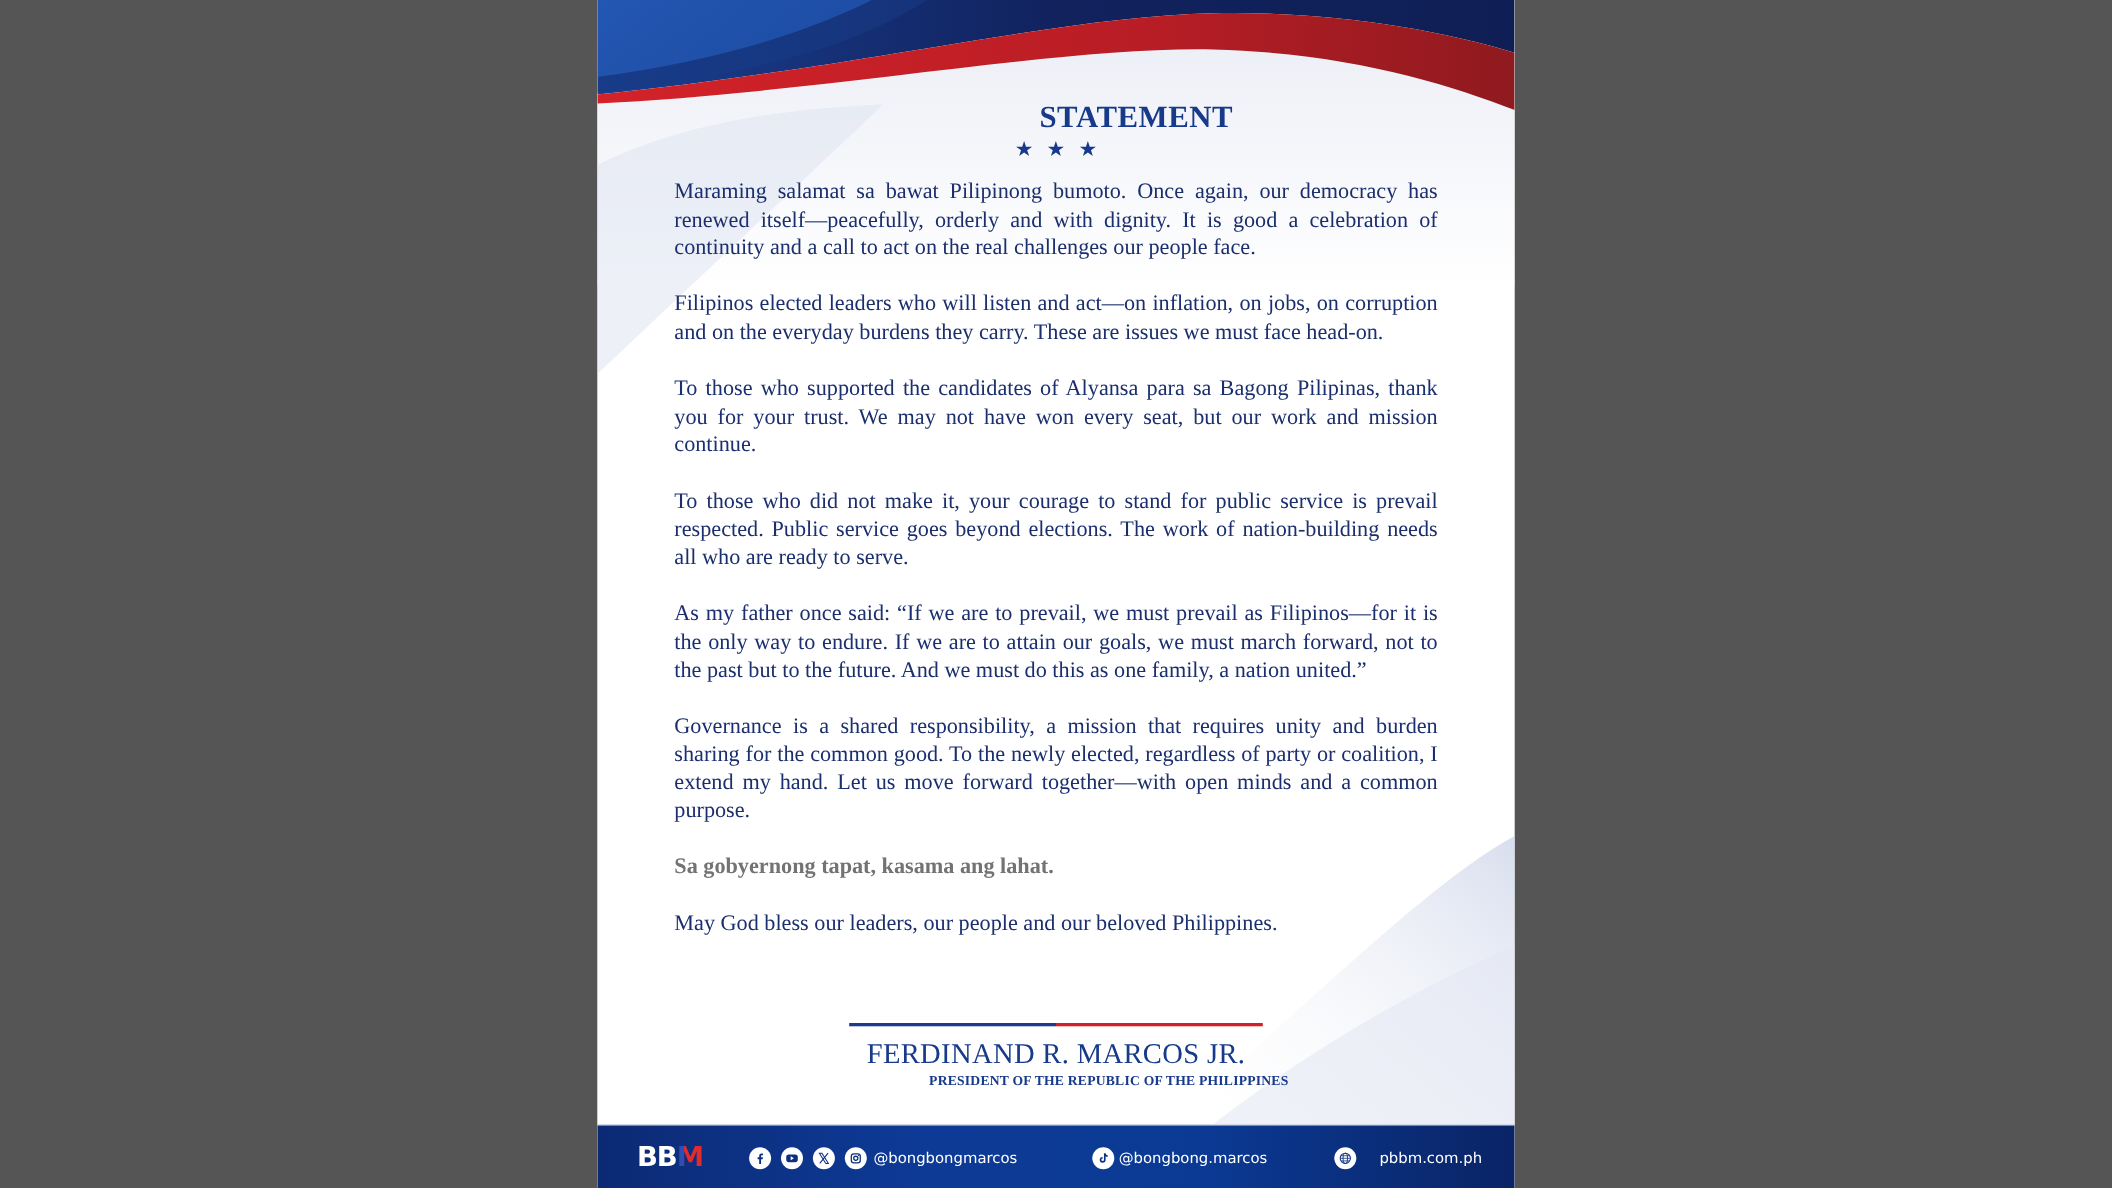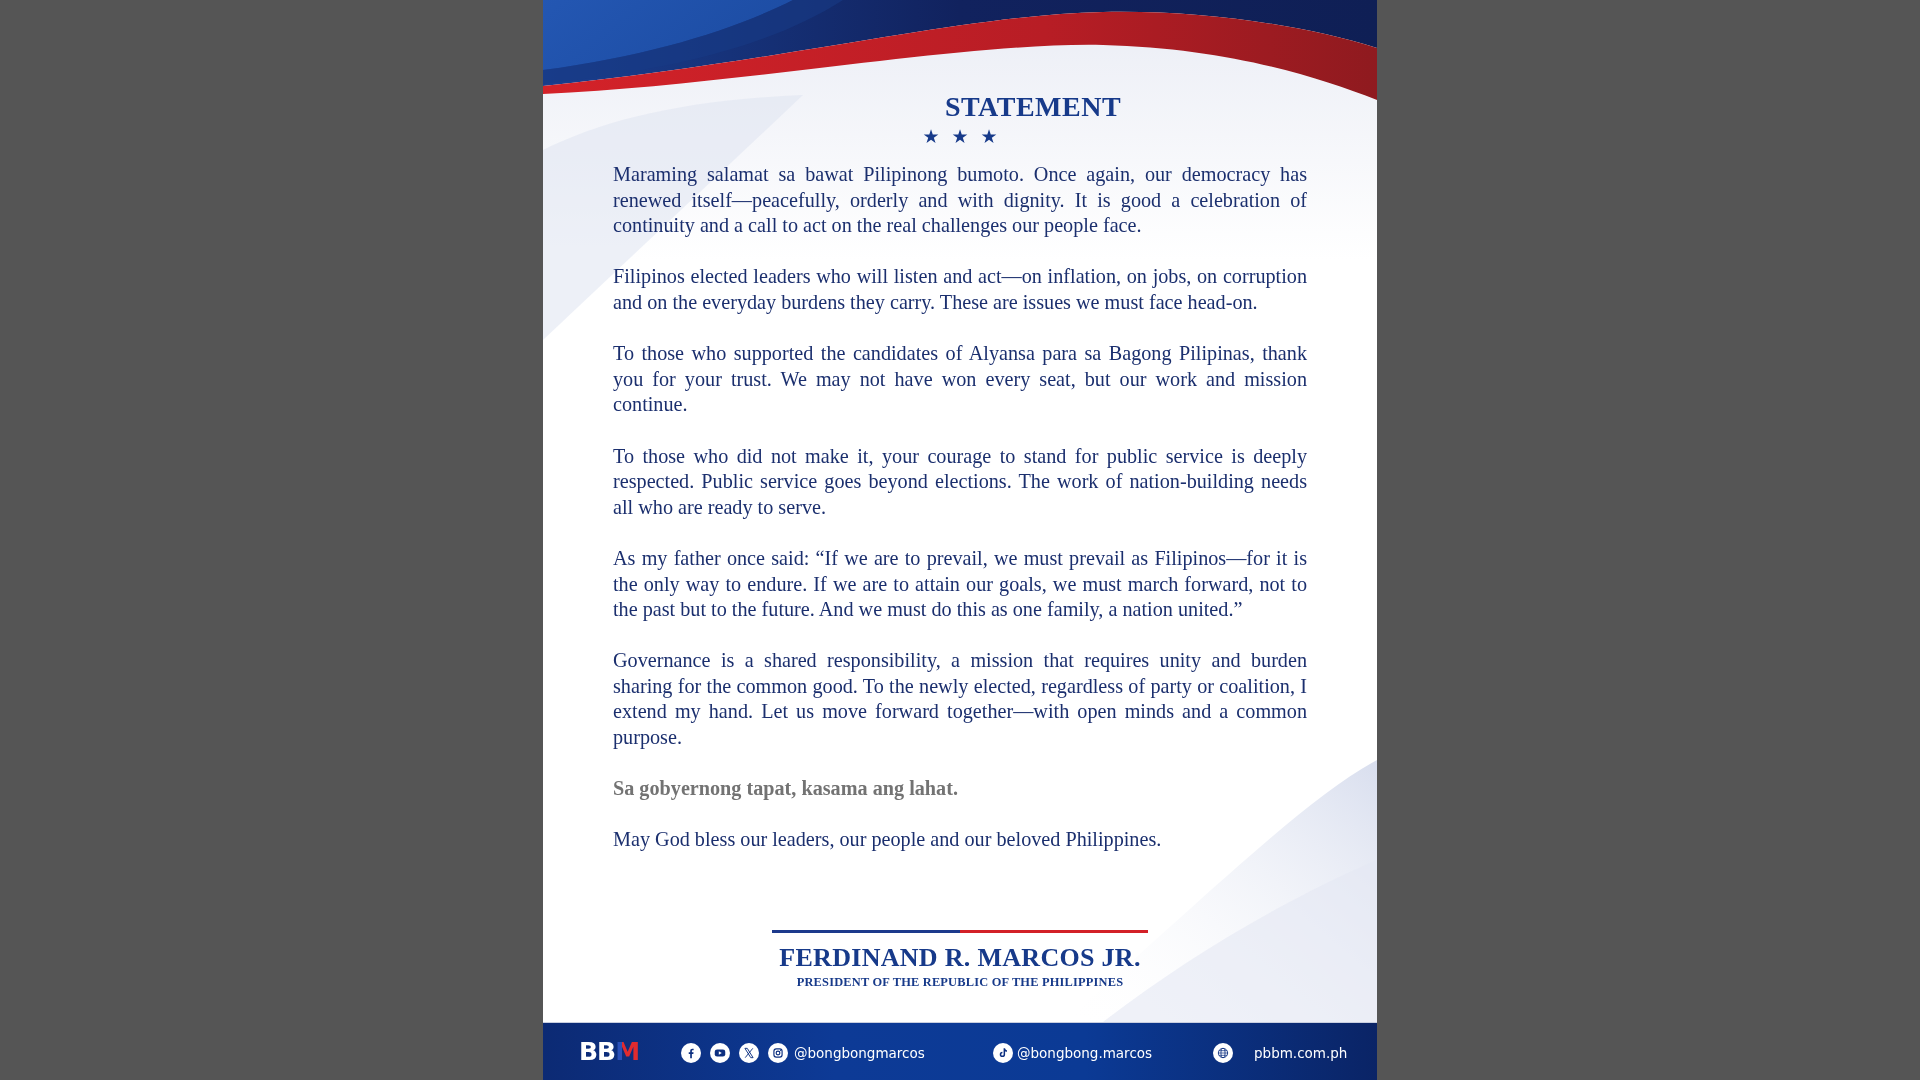--- a/index.html
+++ b/index.html
@@ -30,25 +30,25 @@
     text-align: justify;
   }
   .body-text p { margin: 0 0 25.6px 0; }
   .body-text p.bold { font-weight: bold; color: #737373; }
   .sig-line {
     position: absolute; left: 229px; top: 930px; width: 376px; height: 3px;
     background: linear-gradient(to right, #1d3a8c 0%, #1d3a8c 50%, #d32027 50%, #d32027 100%);
   }
   .sig-name {
     position: absolute; left: 0; width: 834px; top: 943px; text-align: center;
-    color: #173a8a; font-weight: bold; font-size: 26px; line-height: 30px; letter-spacing: 0.3px;
+    color: #173a8a; font-weight: normal; font-size: 26px; line-height: 30px; letter-spacing: 0.3px;
   }
   .sig-title {
     position: absolute; left: 0; width: 834px; top: 975px; text-align: center;
-    color: #173a8a; font-weight: bold; font-size: 12.4px; line-height: 14px; letter-spacing: 0.2px;
+    color: #173a8a; font-weight: bold; font-size: 12.4px; line-height: 14px; letter-spacing: 0.2px; padding-left: 48px;
   }
   .footer {
     position: absolute; left: 0; top: 1022px; width: 834px; height: 58px;
     background: linear-gradient(to right, #0c2a74 0%, #0d3a96 35%, #0b3a95 65%, #0a2466 100%);
     border-top: 1px solid #c9cfe0;
     box-sizing: border-box;
     text-align: right;
   }
   .logo {
     position: absolute; left: 36px; top: 16px; height: 26px;
@@ -112,21 +112,21 @@
     <path d="M834 860 C 740 900, 640 960, 560 1022 L 834 1022 Z" fill="#e4e8f3" opacity="0.6"></path>
   </svg>
 
   <div class="title">STATEMENT</div>
   <div class="stars">★★★</div>
 
   <div class="body-text">
     <p class="para">Maraming salamat sa bawat Pilipinong bumoto. Once again, our democracy has renewed itself—peacefully, orderly and with dignity. It is good a celebration of continuity and a call to act on the real challenges our people face.</p>
     <p class="para">Filipinos elected leaders who will listen and act—on inflation, on jobs, on corruption and on the everyday burdens they carry. These are issues we must face head-on.</p>
     <p class="para">To those who supported the candidates of Alyansa para sa Bagong Pilipinas, thank you for your trust. We may not have won every seat, but our work and mission continue.</p>
-    <p class="para">To those who did not make it, your courage to stand for public service is deeply respected. Public service goes beyond elections. The work of nation-building needs all who are ready to serve.</p>
+    <p class="para">To those who did not make it, your courage to stand for public service is prevail respected. Public service goes beyond elections. The work of nation-building needs all who are ready to serve.</p>
     <p class="para">As my father once said: “If we are to prevail, we must prevail as Filipinos—for it is the only way to endure. If we are to attain our goals, we must march forward, not to the past but to the future. And we must do this as one family, a nation united.”</p>
     <p class="para">Governance is a shared responsibility, a mission that requires unity and burden sharing for the common good. To the newly elected, regardless of party or coalition, I extend my hand. Let us move forward together—with open minds and a common purpose.</p>
     <p class="para bold">Sa gobyernong tapat, kasama ang lahat.</p>
     <p class="para">May God bless our leaders, our people and our beloved Philippines.</p>
   </div>
 
   <div class="sig-line"></div>
   <div class="sig-name">FERDINAND R. MARCOS JR.</div>
   <div class="sig-title">PRESIDENT OF THE REPUBLIC OF THE PHILIPPINES</div>
 

